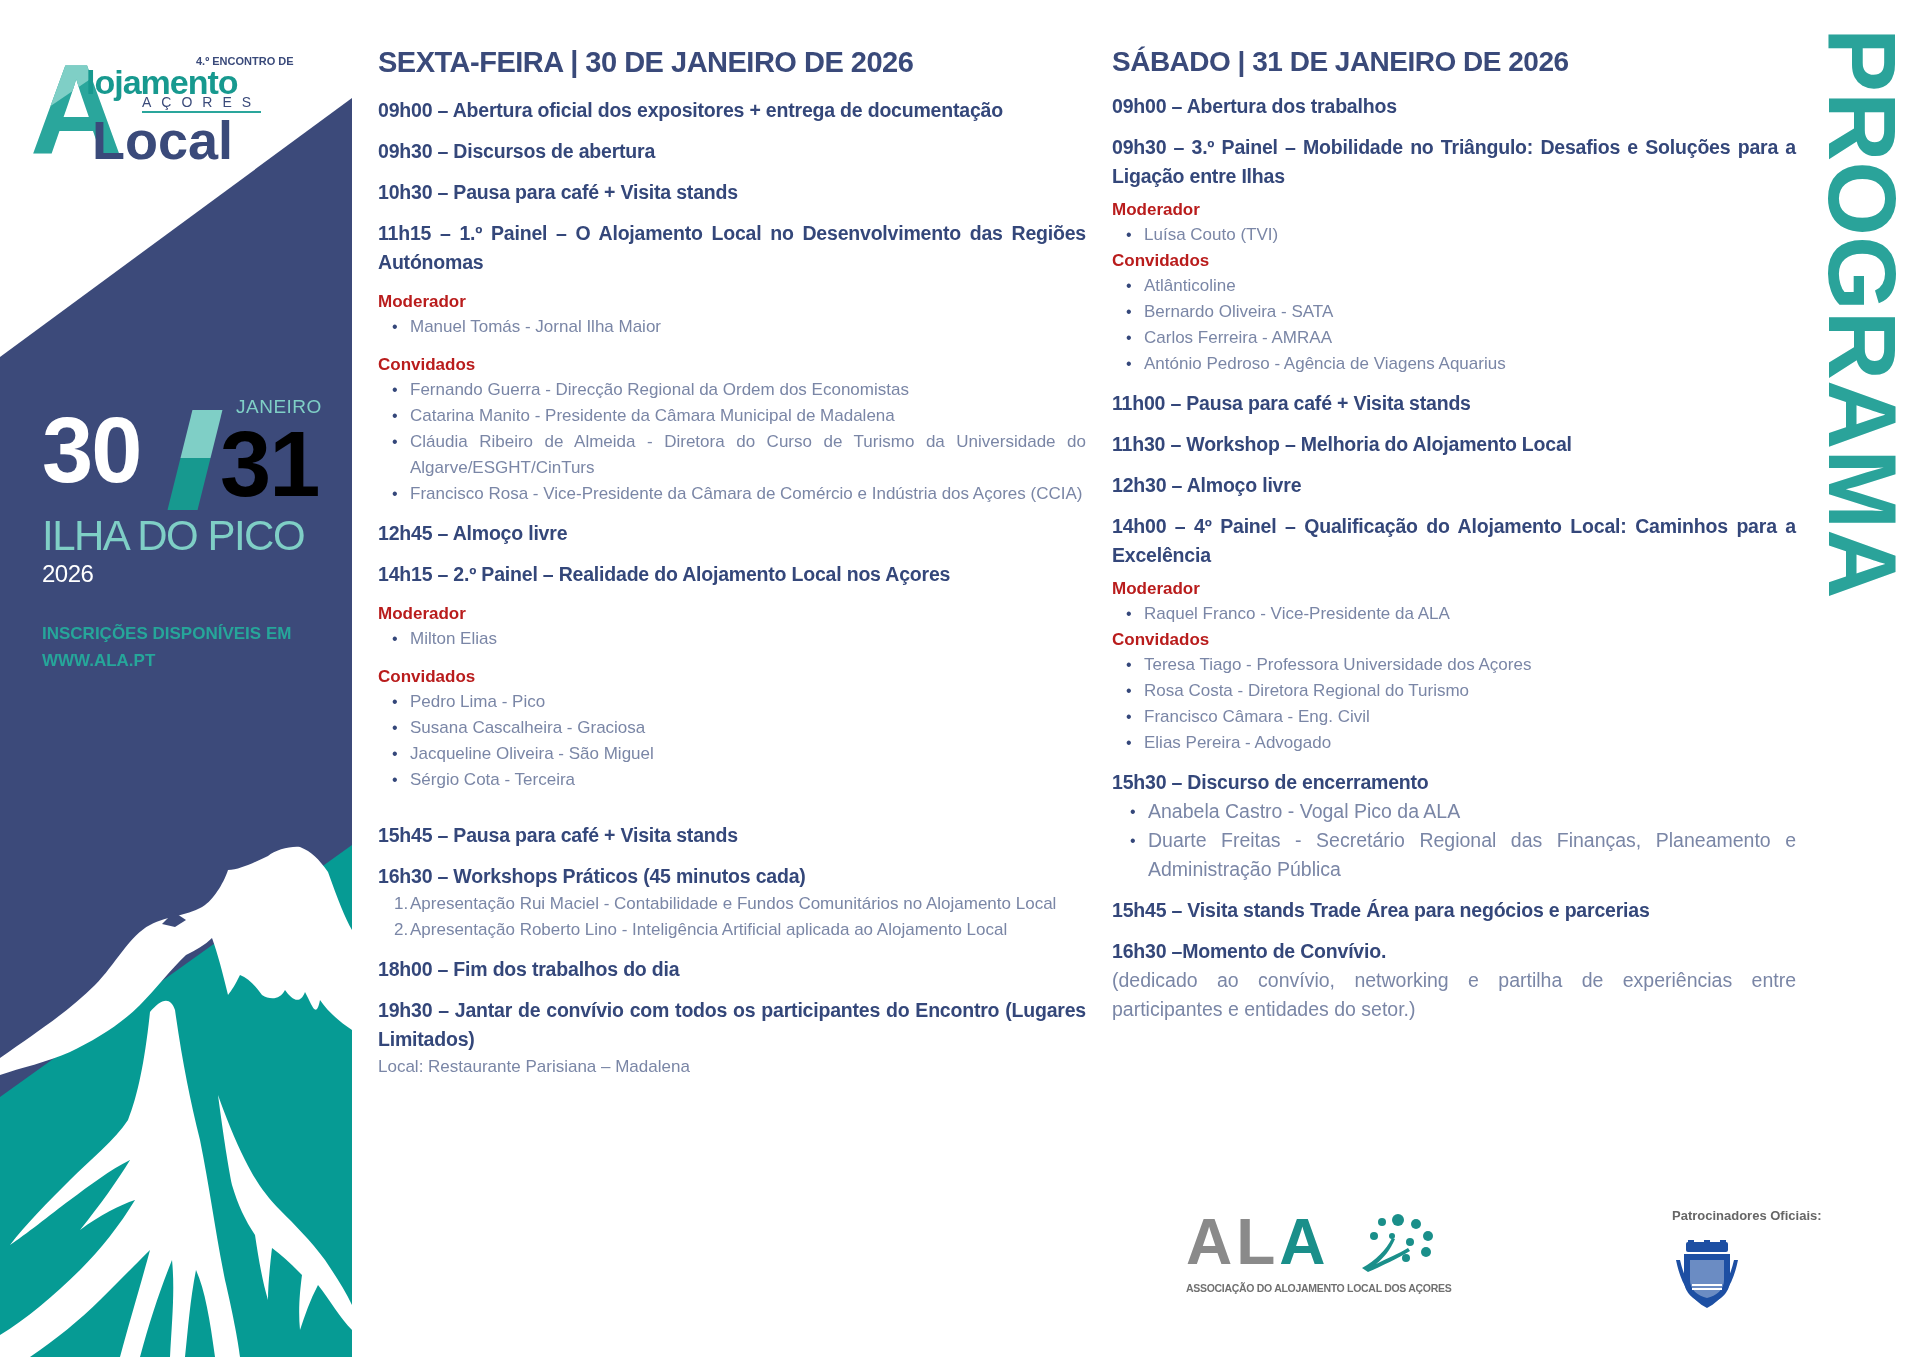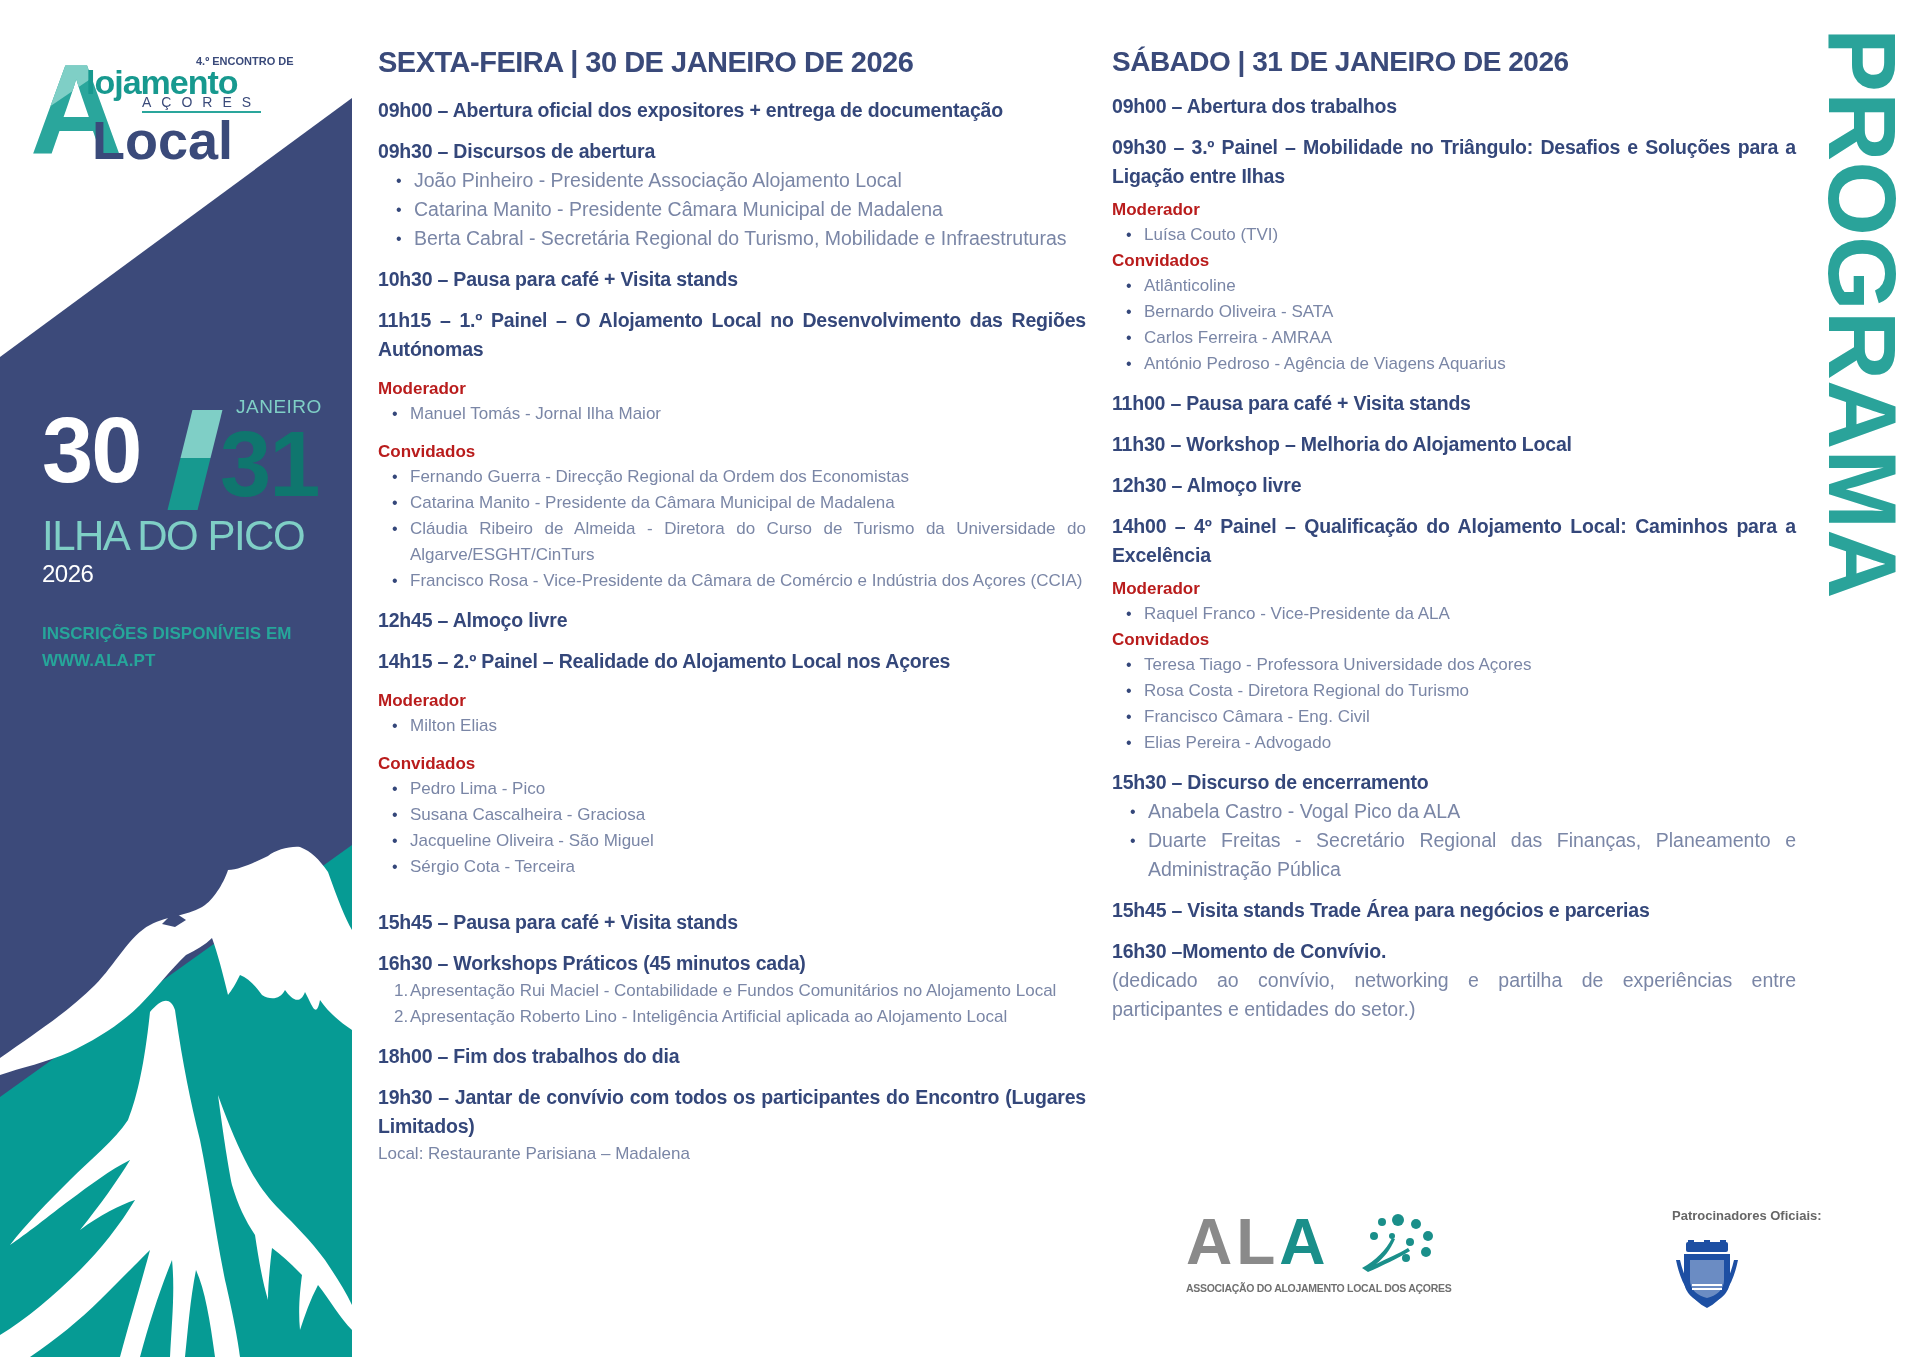--- a/index.html
+++ b/index.html
@@ -20,21 +20,21 @@
                       letter-spacing: -1px; line-height: 40px; white-space: nowrap; }
   .logo .acores { position: absolute; left: 112px; top: 42px; font-size: 14px; font-weight: 400; color: #3a4a7a;
                   letter-spacing: 10px; white-space: nowrap; border-bottom: 2px solid #2aa69c; line-height: 16px; padding-bottom: 1px; }
   .logo .local { position: absolute; left: 62px; top: 60px; font-size: 54px; font-weight: 700; color: #3a4a7a;
                  line-height: 56px; letter-spacing: 0px; white-space: nowrap; }
 
   .dates { position: absolute; left: 42px; top: 400px; width: 300px; height: 110px; }
   .dates .d30 { position: absolute; left: 0; top: 0; font-size: 92px; font-weight: 700; color: #ffffff; line-height: 100px; letter-spacing: -2px; }
   .dates .slash { position: absolute; left: 138px; top: 10px; width: 30px; height: 100px; background: linear-gradient(180deg,#7fcfc6 0%, #7fcfc6 48%, #17998f 48%, #17998f 100%);
                   transform: skewX(-14deg); }
-  .dates .d31 { position: absolute; left: 178px; top: 14px; font-size: 92px; font-weight: 700; color: #0f766e; line-height: 100px; letter-spacing: -2px; }
+  .dates .d31 { position: absolute; left: 178px; top: 14px; font-size: 92px; font-weight: 700; color: #000000; line-height: 100px; letter-spacing: -2px; }
   .dates .month { position: absolute; left: 194px; top: -4px; font-size: 19px; color: #7fcfc6; letter-spacing: 0.5px; }
 
   .island { position: absolute; left: 42px; top: 512px; font-size: 42px; color: #7fcfc6; font-weight: 400; letter-spacing: -1.5px; white-space: nowrap; }
   .year { position: absolute; left: 42px; top: 560px; font-size: 24px; color: #ffffff; font-weight: 400; letter-spacing: -0.5px; }
   .signup { position: absolute; left: 42px; top: 620px; font-size: 17px; line-height: 27px; color: #26a69a; font-weight: 700; }
 
   
   .col { position: absolute; top: 42px; }
   .col-left { left: 378px; width: 708px; }
   .col-right { left: 1112px; width: 684px; }
@@ -119,25 +119,20 @@
 
 <section class="col col-left">
   <h2 class="day-title">SEXTA-FEIRA | 30 DE JANEIRO DE 2026</h2>
 
   <div class="item" style="margin-top:14px">
     <div class="item-title">09h00 – Abertura oficial dos expositores + entrega de documentação</div>
   </div>
 
   <div class="item">
     <div class="item-title">09h30 – Discursos de abertura</div>
-    <ul class="people big">
-      <li>João Pinheiro - Presidente Associação Alojamento Local</li>
-      <li>Catarina Manito - Presidente Câmara Municipal de Madalena</li>
-      <li>Berta Cabral - Secretária Regional do Turismo, Mobilidade e Infraestruturas</li>
-    </ul>
   </div>
 
   <div class="item">
     <div class="item-title">10h30 – Pausa para café + Visita stands</div>
   </div>
 
   <div class="item">
     <div class="item-title">11h15 – 1.º Painel – O Alojamento Local no Desenvolvimento das Regiões Autónomas</div>
     <div class="sub-label">Moderador</div>
     <ul class="people">

